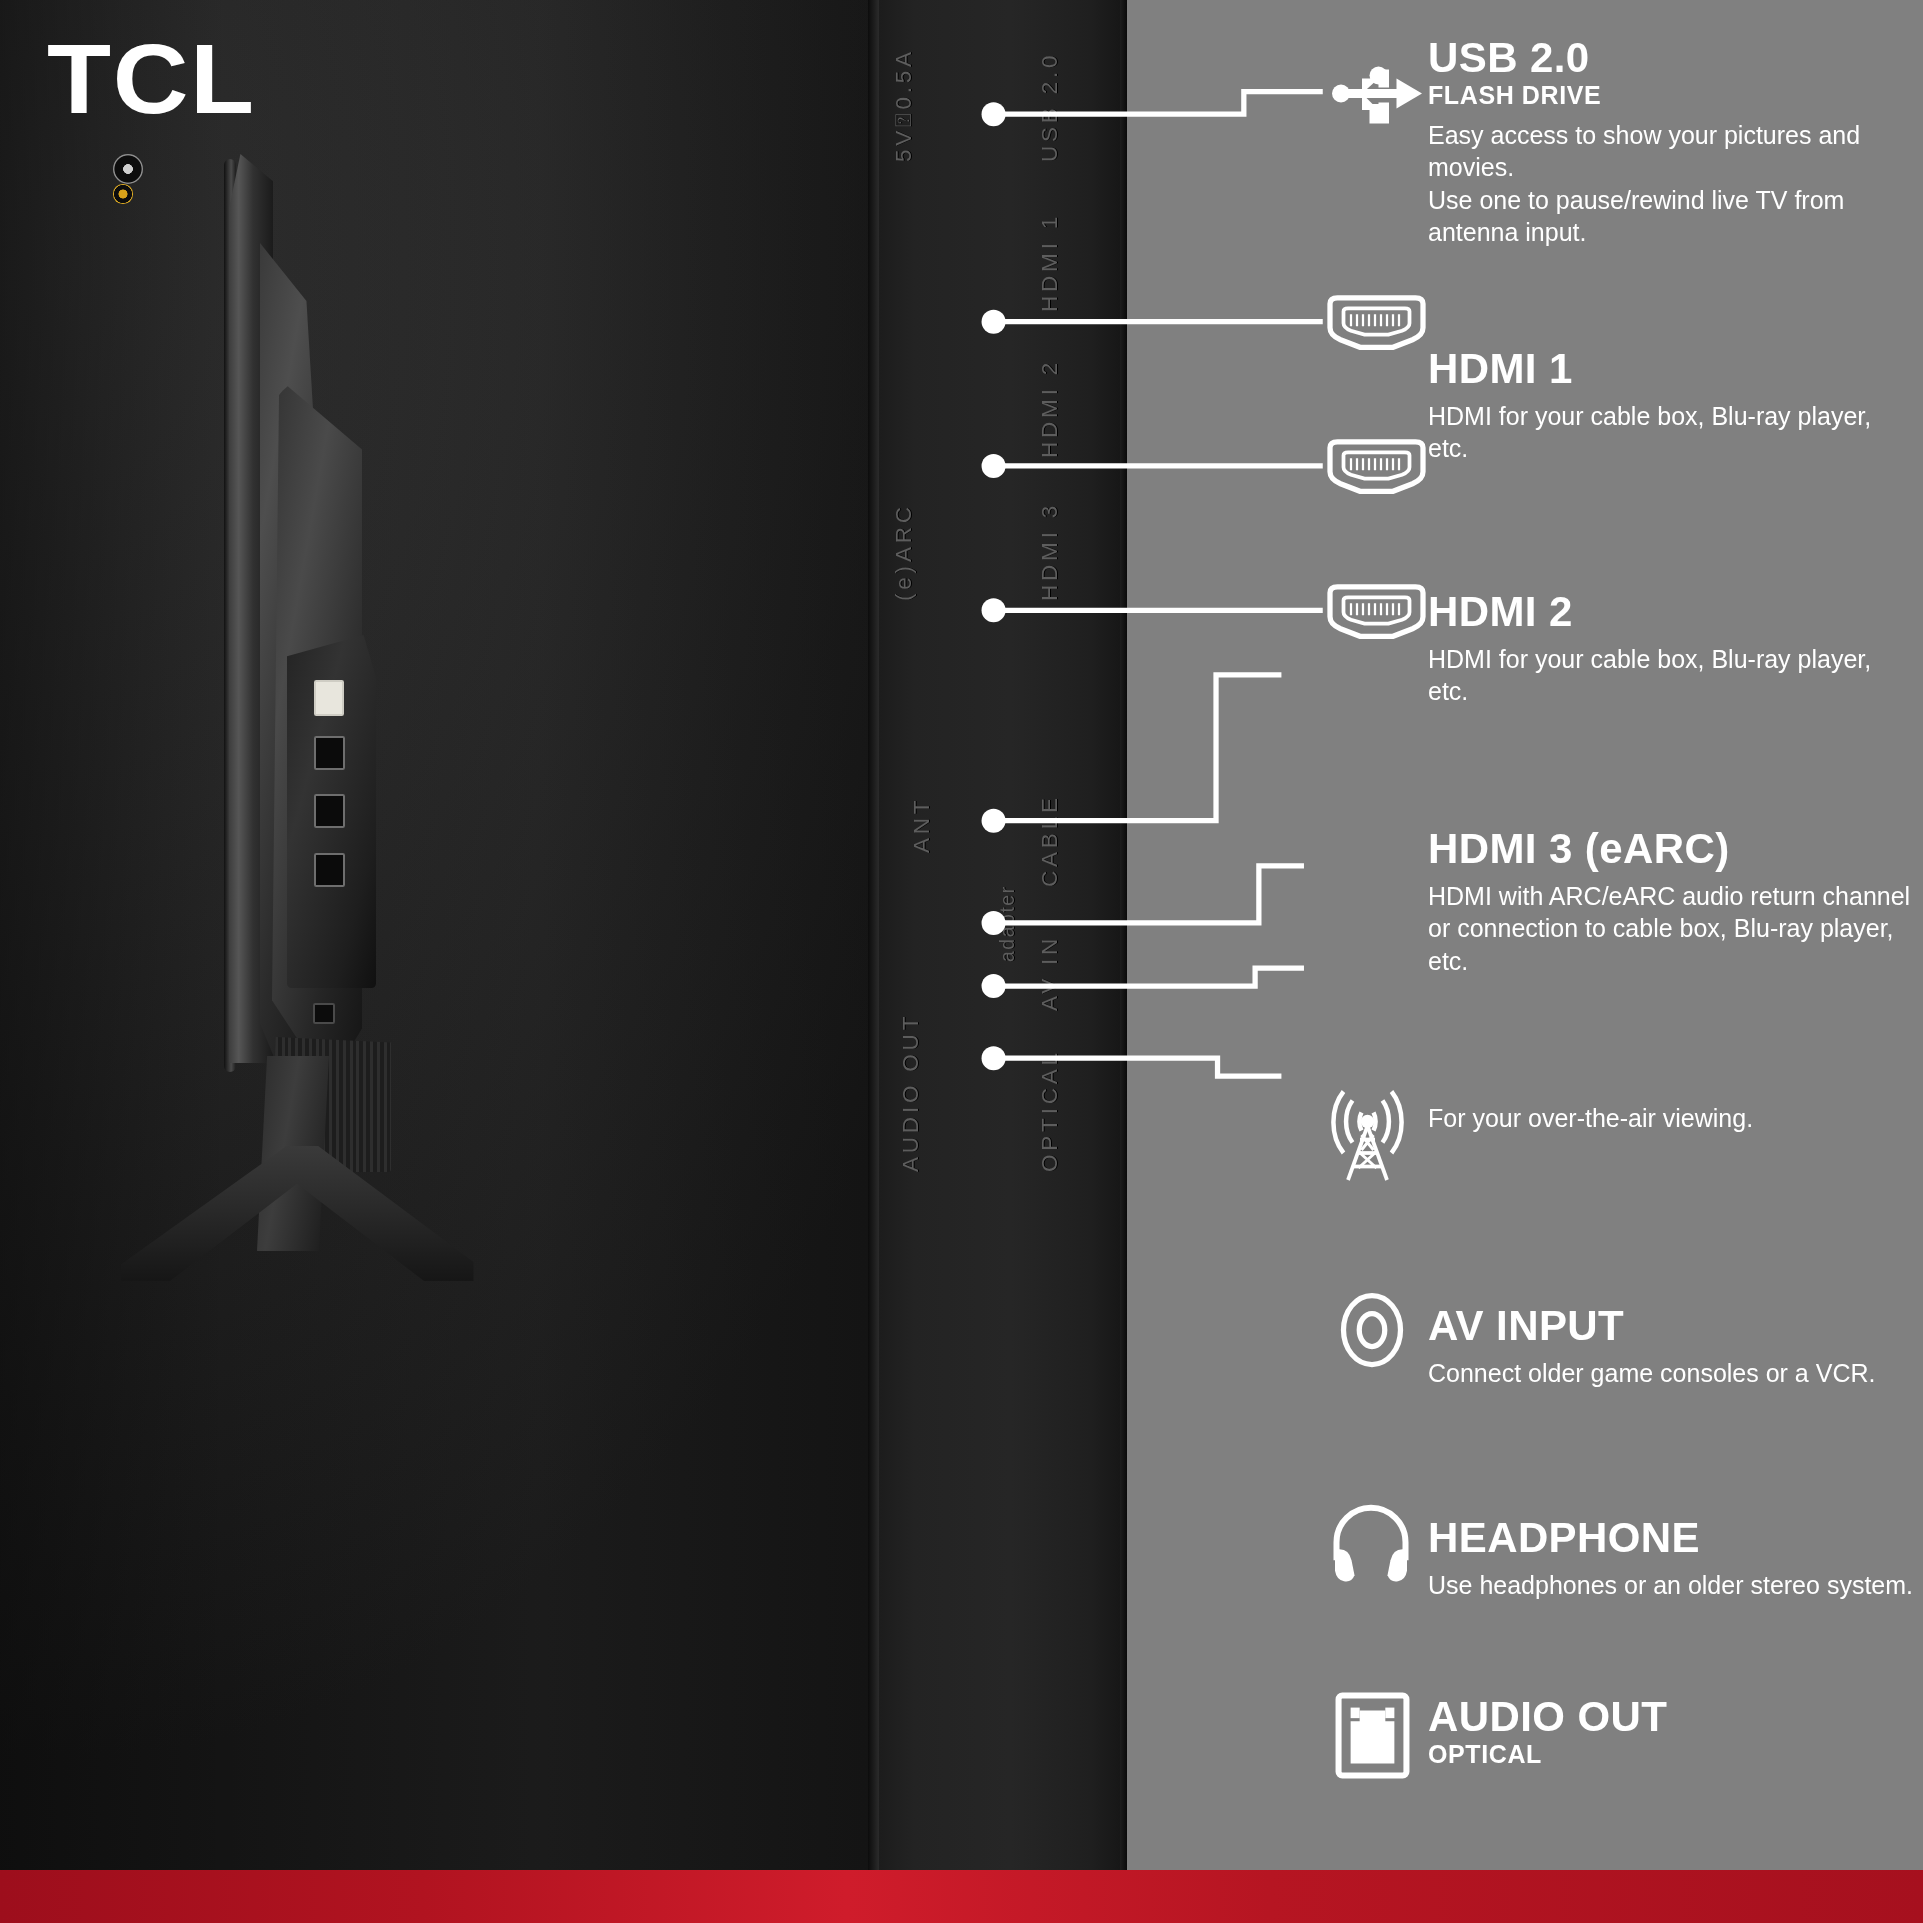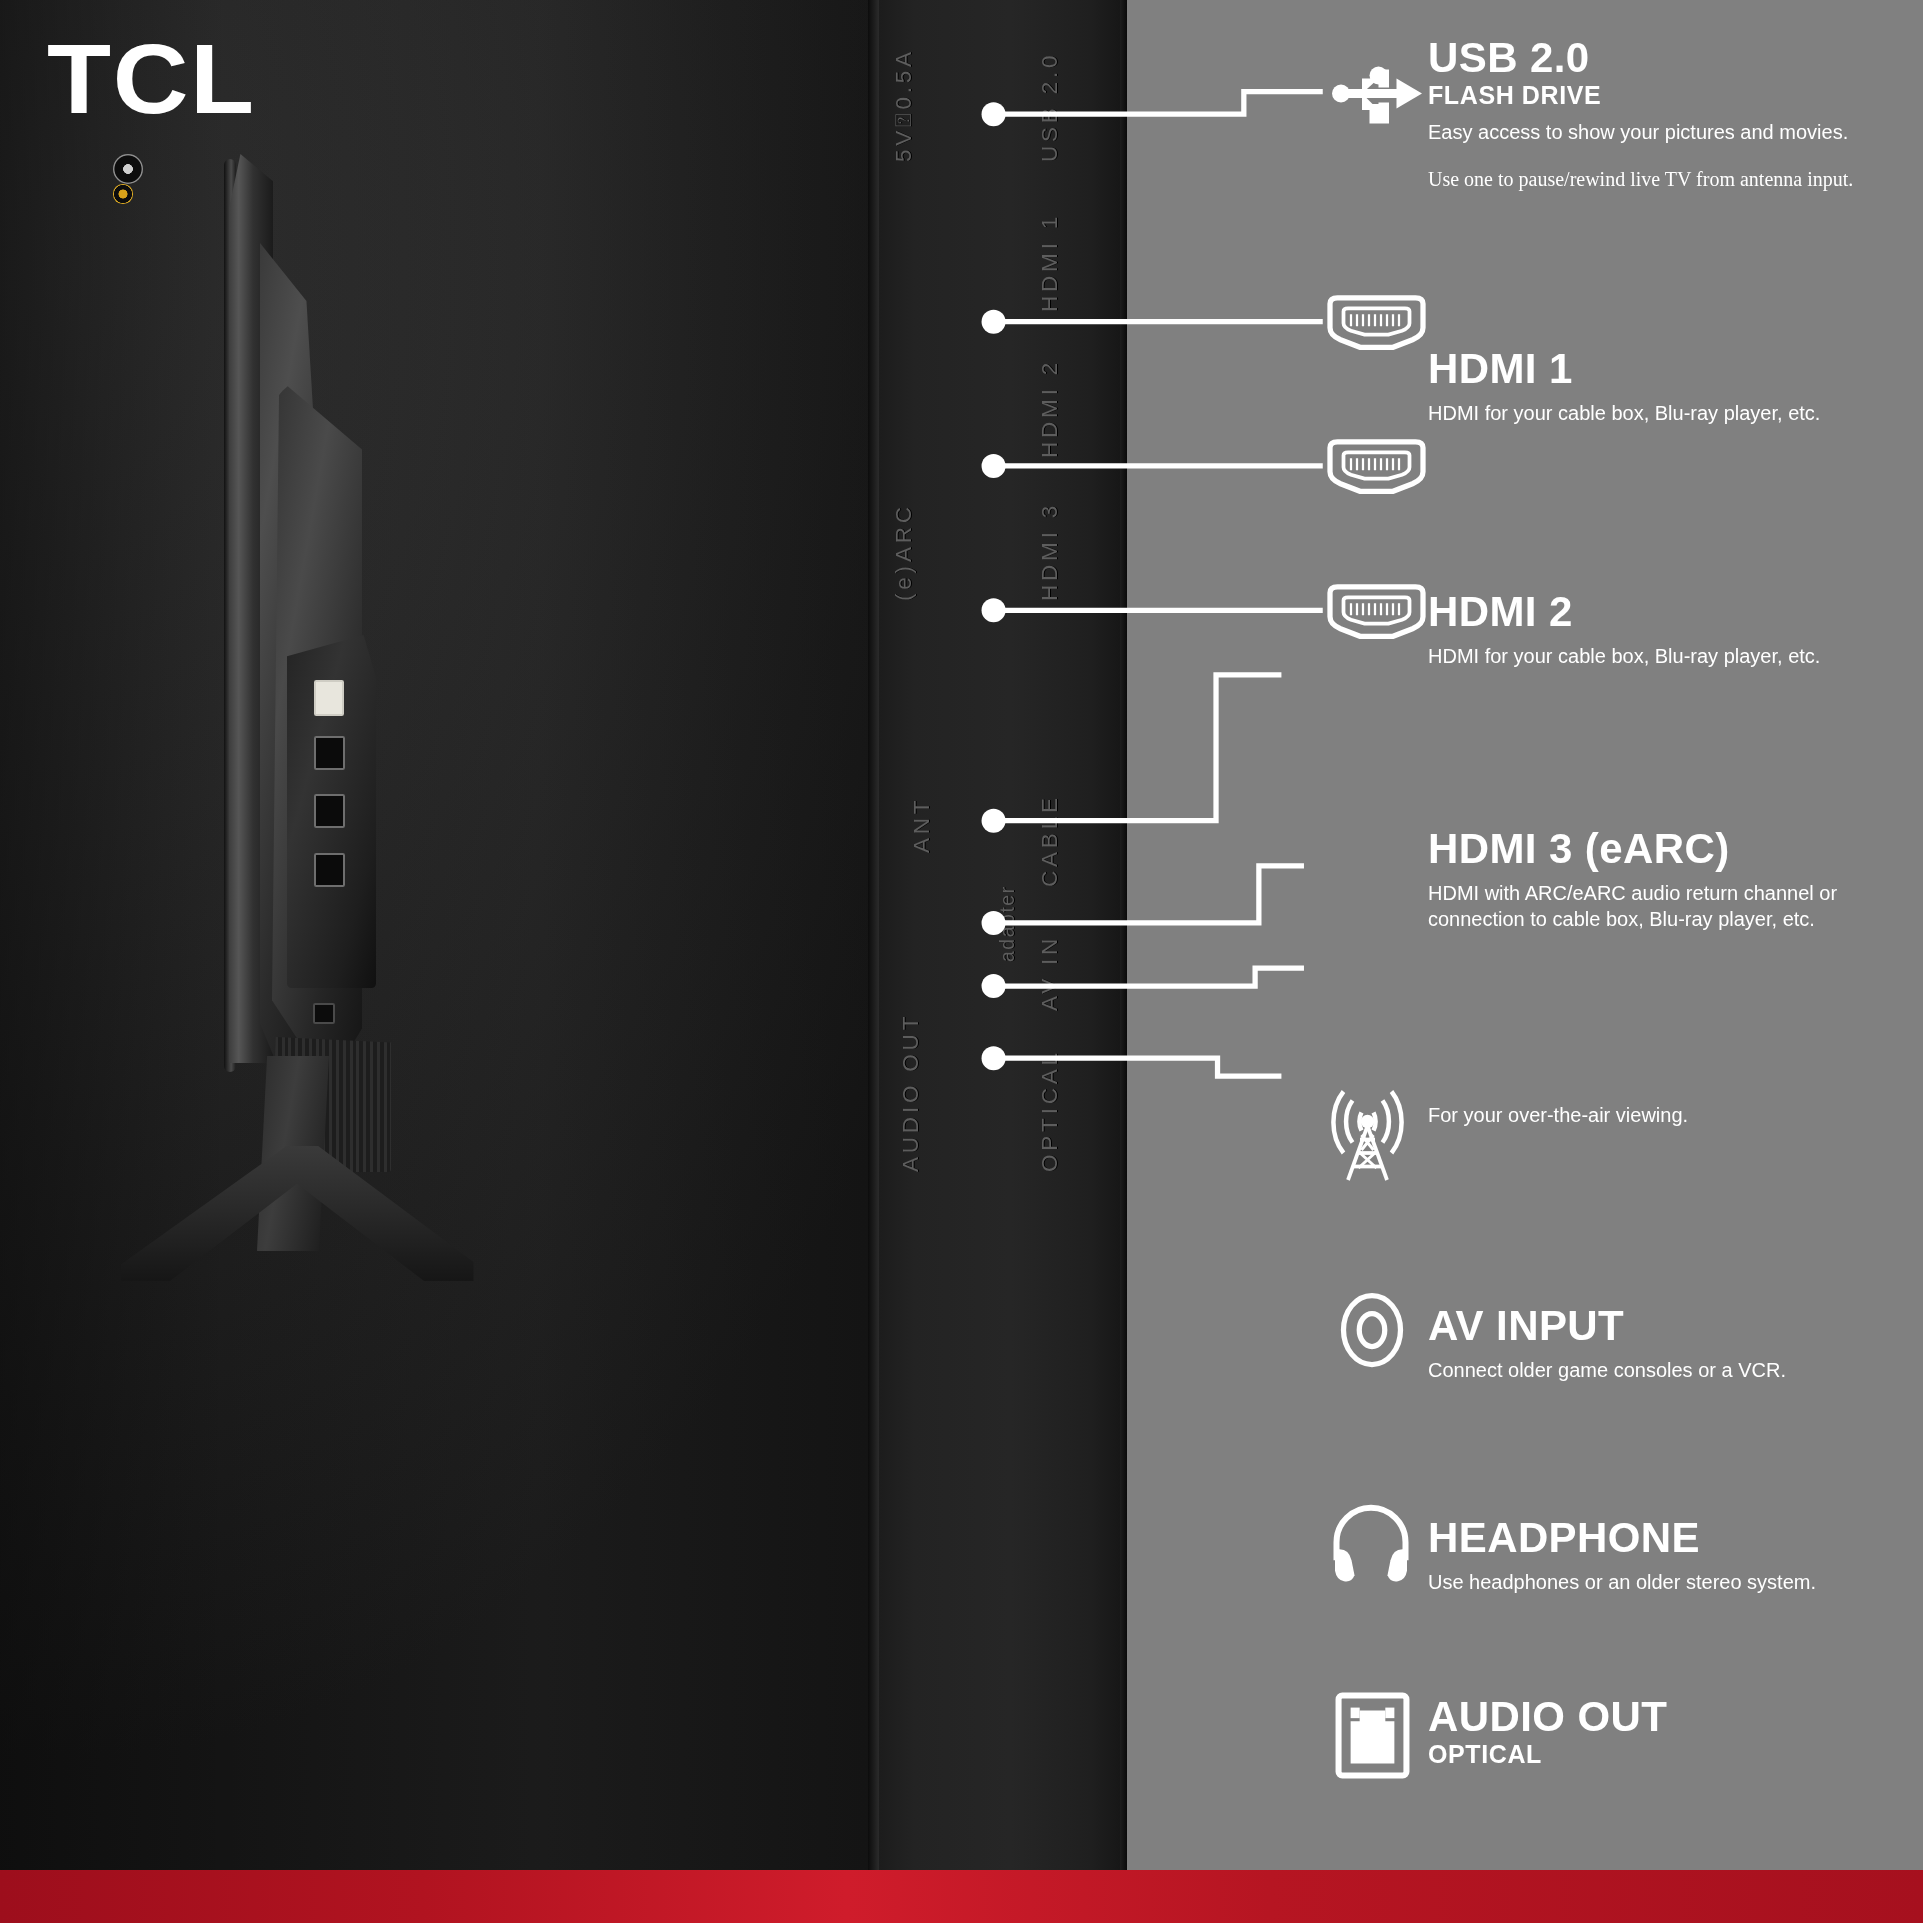--- a/index.html
+++ b/index.html
@@ -105,22 +105,22 @@
     clip-path:polygon(0% 16%, 22% 0%, 100% 0%, 100% 100%, 22% 100%, 0% 84%);}
 
   .plabel{position:absolute;color:#5d5d5d;font-size:22.5px;letter-spacing:3.8px;
     transform-origin:left top;transform:rotate(-90deg);white-space:nowrap;
     text-shadow:0 0.8px 0 #000;}
 
   
   .callout{position:absolute;left:1428px;width:485px;color:#fff;}
   .co-title{font-size:42px;font-weight:bold;line-height:1.04;letter-spacing:0.4px;}
   .co-sub{font-size:25px;line-height:1.15;letter-spacing:0.6px;margin-top:1.5px;font-weight:bold;}
-  .co-desc{font-size:20px;line-height:1.30;margin-top:9px;}
-  .co-desc + .co-desc{margin-top:21px;font-family:Liberation Serif, serif;}
+  .co-desc{font-size:25px;line-height:1.30;margin-top:9px;}
+  .co-desc + .co-desc{margin-top:0;}
 
   .ico{position:absolute;color:#fff;}
   svg{display:block;overflow:visible;}
 
   .wires{position:absolute;left:0;top:0;width:1924px;height:1924px;pointer-events:none;}
 </style>
 </head>
 <body>
 
 <div id="stage">

